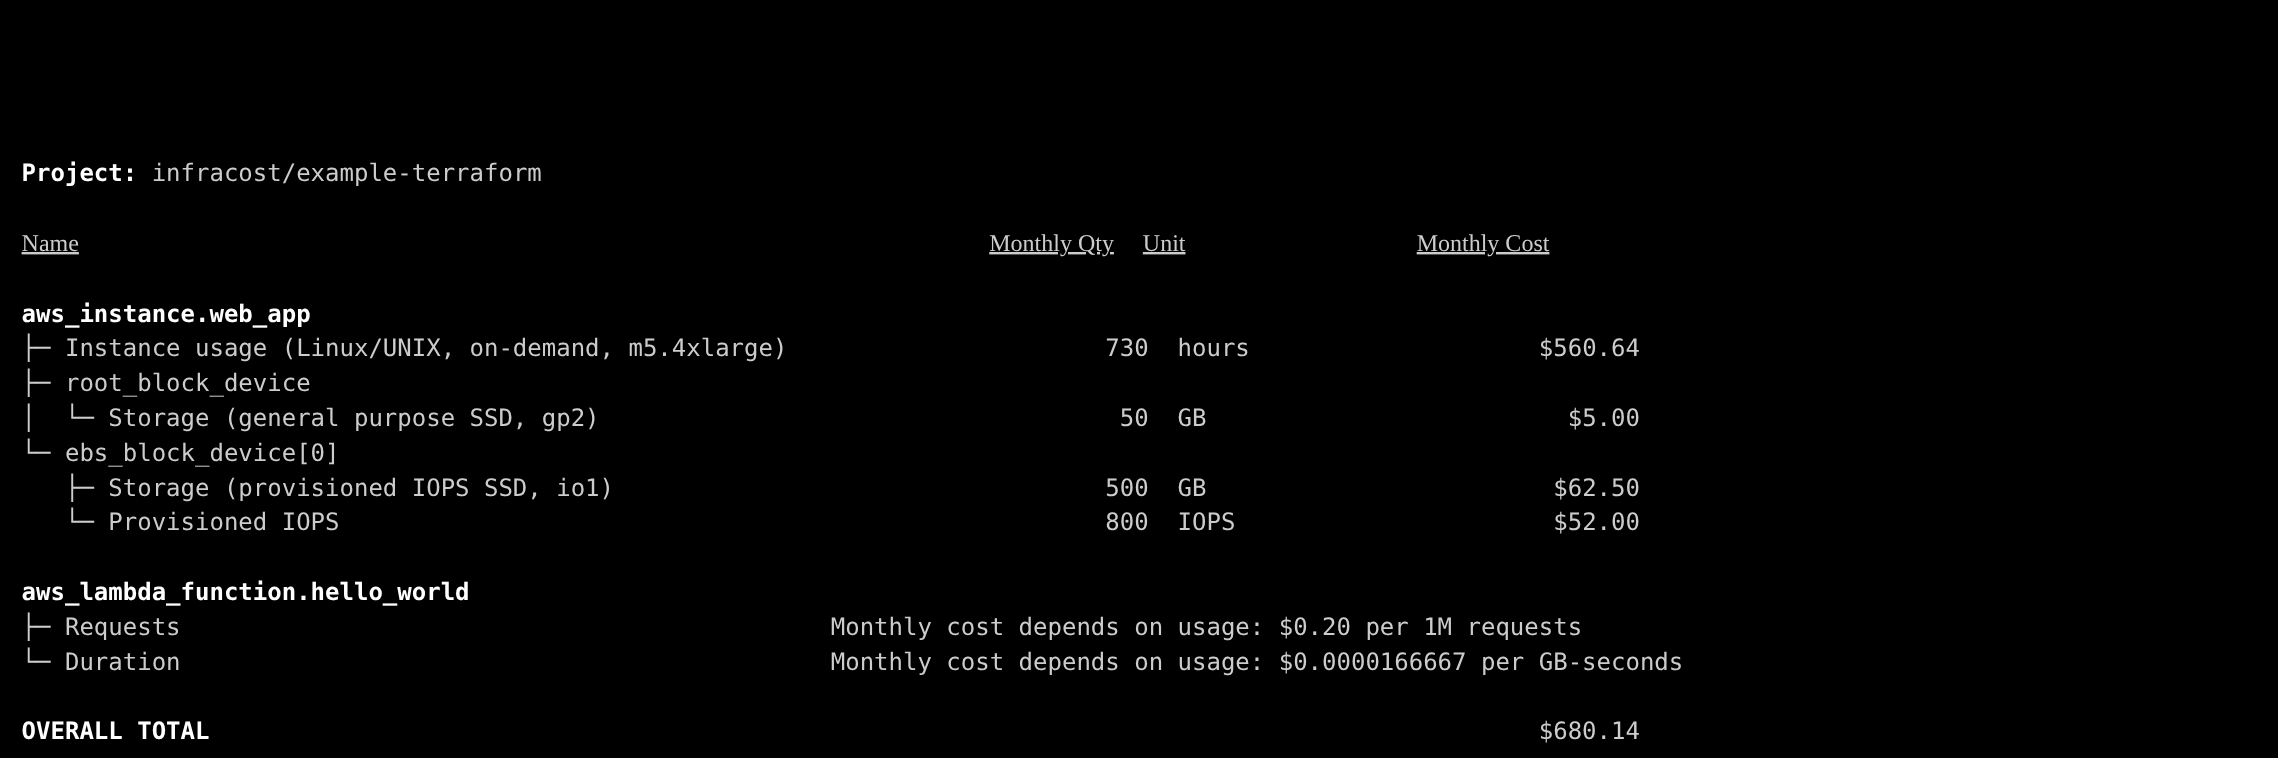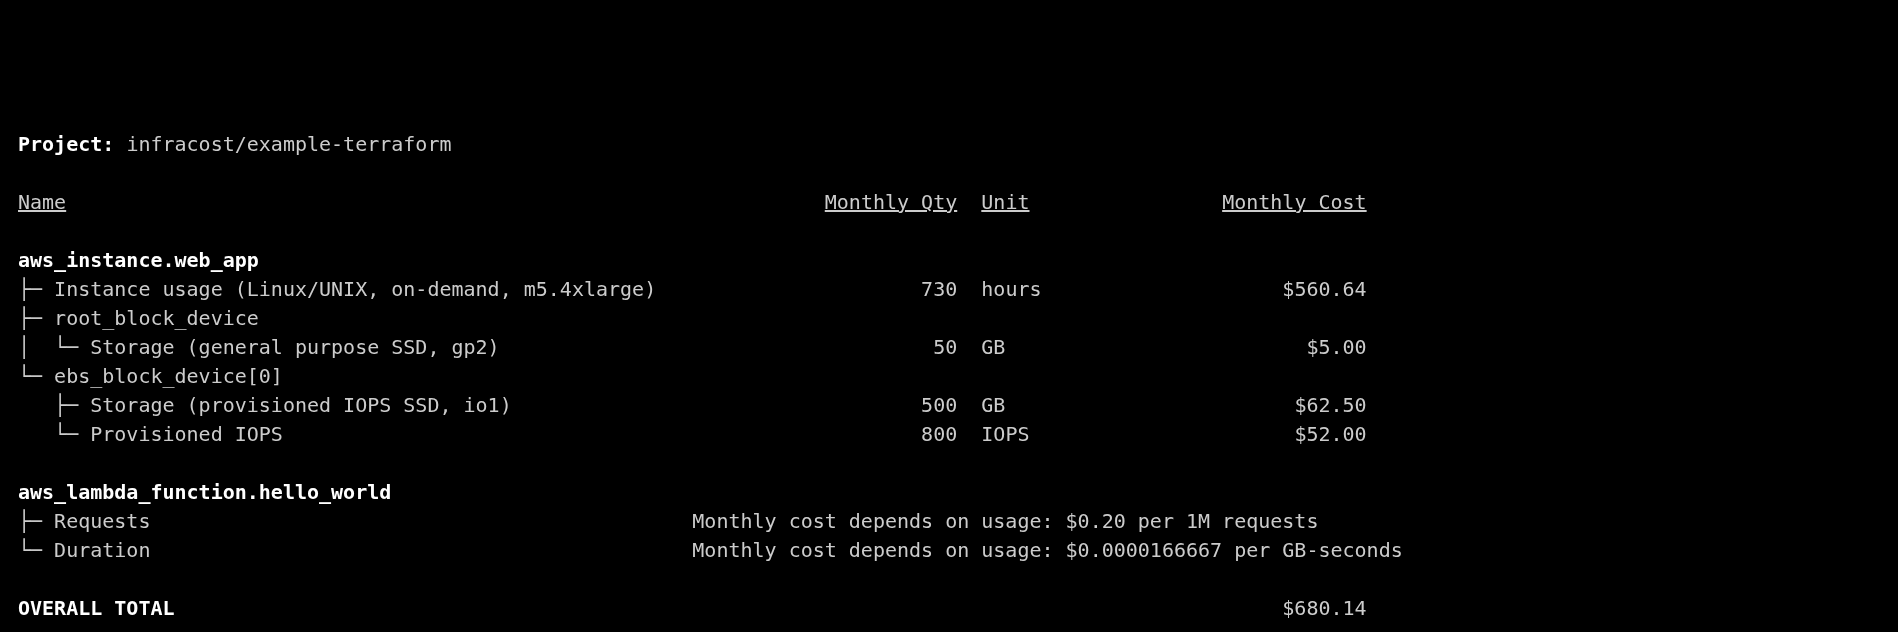--- a/index.html
+++ b/index.html
@@ -12,21 +12,21 @@
       color: #ccc;
       font-family: "Consolas", "Menlo", "Monaco", "DejaVu Sans Mono", monospace;
       font-size: 20px;
       line-height: 1.45;
       padding: 14px 18px;
       white-space: pre;
       overflow-x: auto;
       width: 1898px;
     }
     .bold { color: #fff; font-weight: bold; }
-    .underline { text-decoration: underline; color: #ccc; }
+    .underline { text-decoration: underline; color: #ccc; font-family: Liberation Serif, serif; }
     .row { display: block; }
   </style>
 </head>
 <body>
 
 
 
 <div id="out"><span class="row"><span class="bold">Project:</span> <span>infracost/example-terraform</span></span><span class="row"> </span><span class="row"><span class="underline">Name</span>                                                               <span class="underline">Monthly Qty</span>  <span class="underline">Unit</span>                <span class="underline">Monthly Cost</span></span><span class="row"> </span><span class="row"><span class="bold">aws_instance.web_app</span></span><span class="row"><span>├─ Instance usage (Linux/UNIX, on-demand, m5.4xlarge)       </span><span>               730</span>  <span>hours   </span><span>                 $560.64</span></span><span class="row"><span>├─ root_block_device                                        </span><span>                  </span>  <span>        </span><span>                        </span></span><span class="row"><span>│  └─ Storage (general purpose SSD, gp2)                    </span><span>                50</span>  <span>GB      </span><span>                   $5.00</span></span><span class="row"><span>└─ ebs_block_device[0]                                      </span><span>                  </span>  <span>        </span><span>                        </span></span><span class="row"><span>   ├─ Storage (provisioned IOPS SSD, io1)                   </span><span>               500</span>  <span>GB      </span><span>                  $62.50</span></span><span class="row"><span>   └─ Provisioned IOPS                                      </span><span>               800</span>  <span>IOPS    </span><span>                  $52.00</span></span><span class="row"> </span><span class="row"><span class="bold">aws_lambda_function.hello_world</span></span><span class="row">├─ Requests                                             <span>Monthly cost depends on usage: $0.20 per 1M requests</span></span><span class="row">└─ Duration                                             <span>Monthly cost depends on usage: $0.0000166667 per GB-seconds</span></span><span class="row"> </span><span class="row"><span class="bold">OVERALL TOTAL                                                                                            </span><span>$680.14</span></span></div>
 
 

